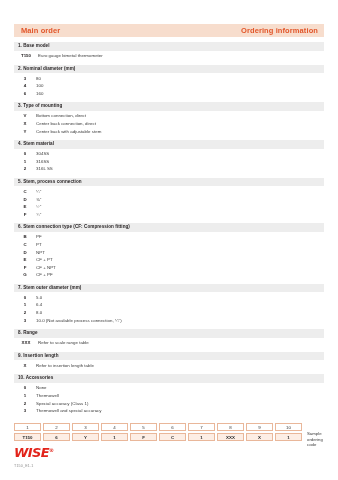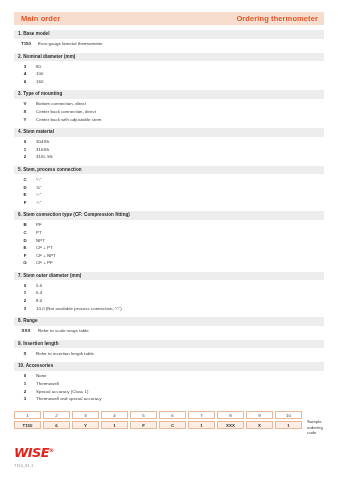--- a/index.html
+++ b/index.html
@@ -14,21 +14,21 @@
     color: #231f20;
     position: relative;
     overflow: hidden;
   }
   .page {
     position: absolute;
     left: 0; top: 0;
     width: 338px;
     height: 480px;
     box-sizing: border-box;
-    padding: 12px 14px 0 14px;
+    padding: 24px 14px 0 14px;
   }
 
   
   .top-bar {
     height: 13px;
     background: #f7ddcd;
     display: flex;
     align-items: center;
     justify-content: space-between;
     padding: 0 6px 0 7px;
@@ -157,21 +157,21 @@
     letter-spacing: 0.2px;
   }
 </style>
 </head>
 <body>
 
 <div class="page">
 
   <div class="top-bar">
     <div class="t-left">Main order</div>
-    <div class="t-right">Ordering thermometer</div>
+    <div class="t-right">Ordering information</div>
   </div>
 
   <div id="sections-root">
       <div class="section">
         <div class="sec-head">
           <span>1. Base model</span>
         </div>
         <div class="opt-list">
           <div class="opt-row">
             <div class="opt-code wide">T150</div>

